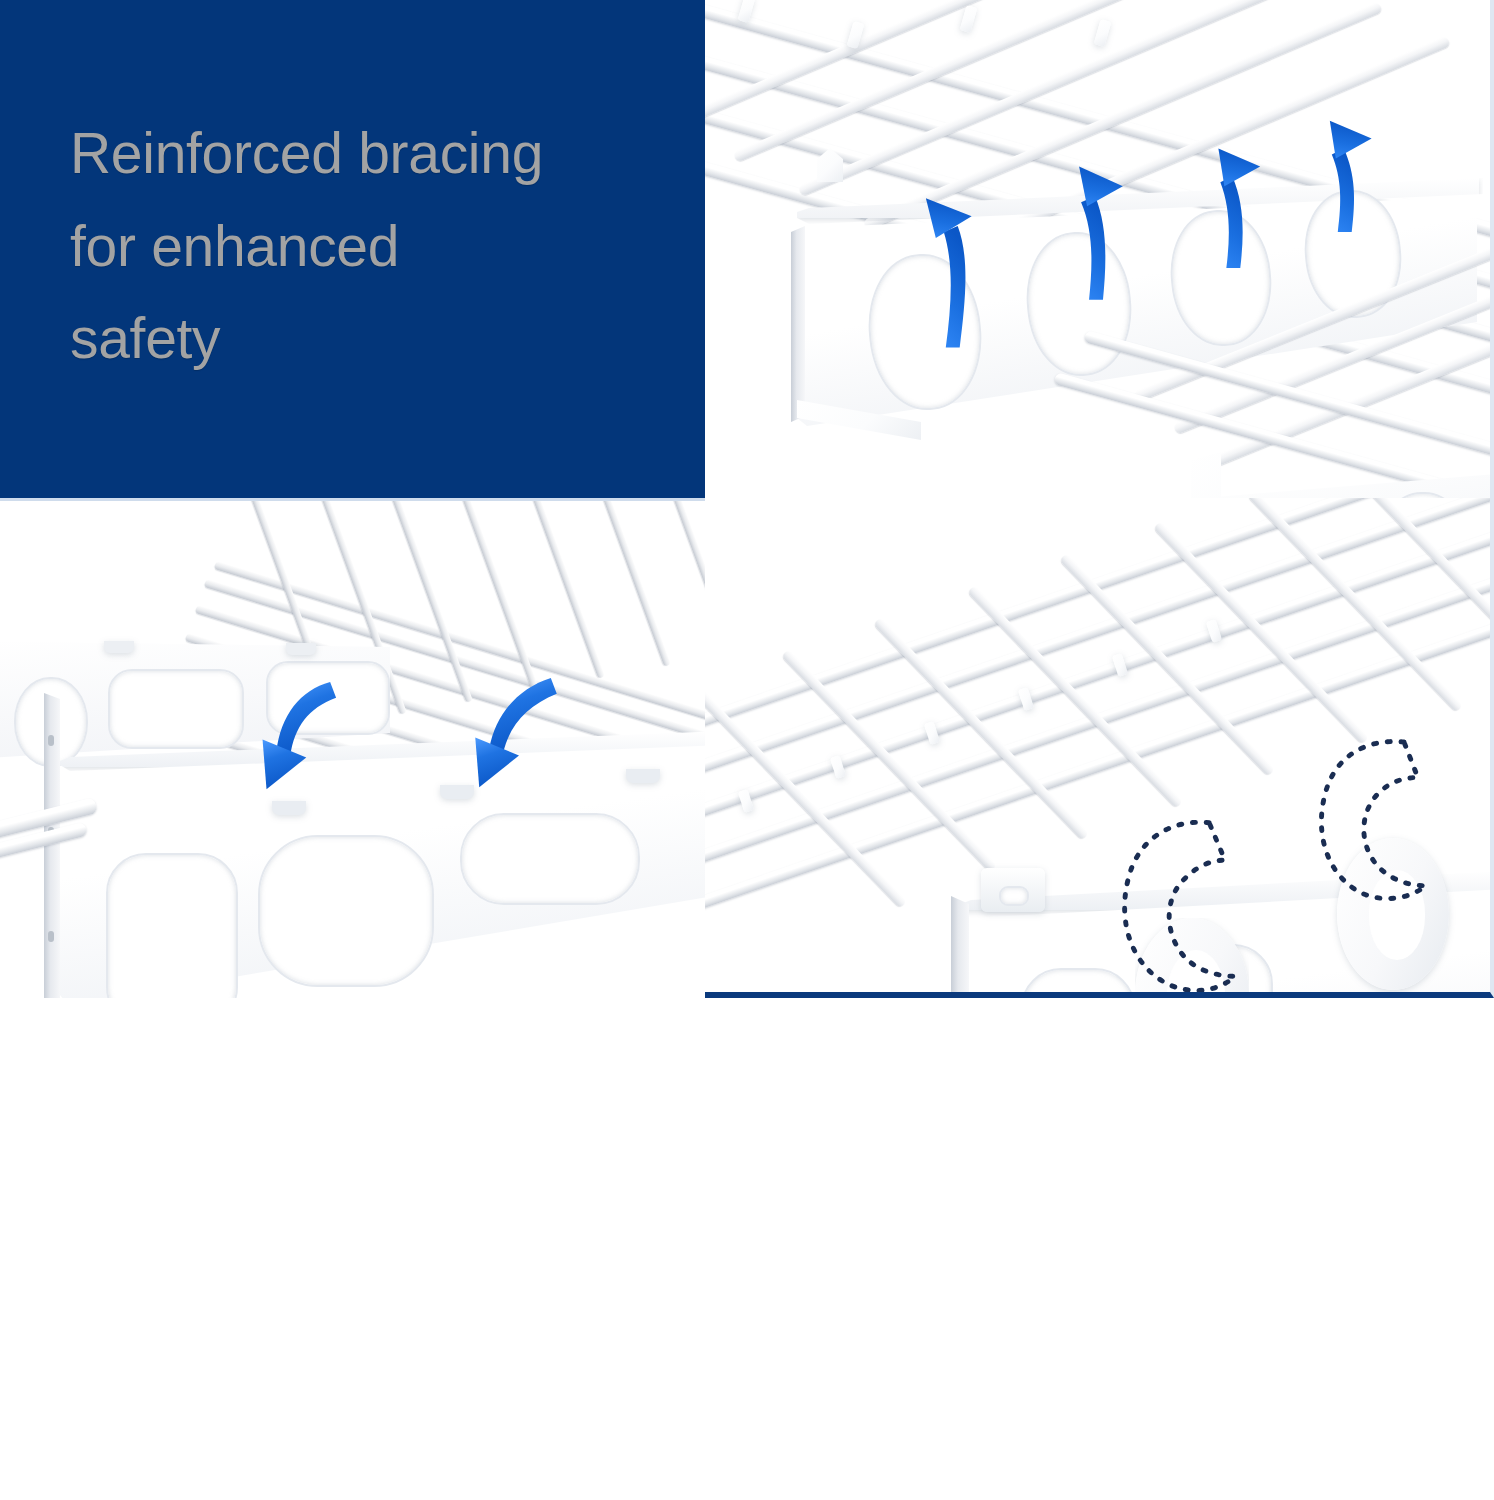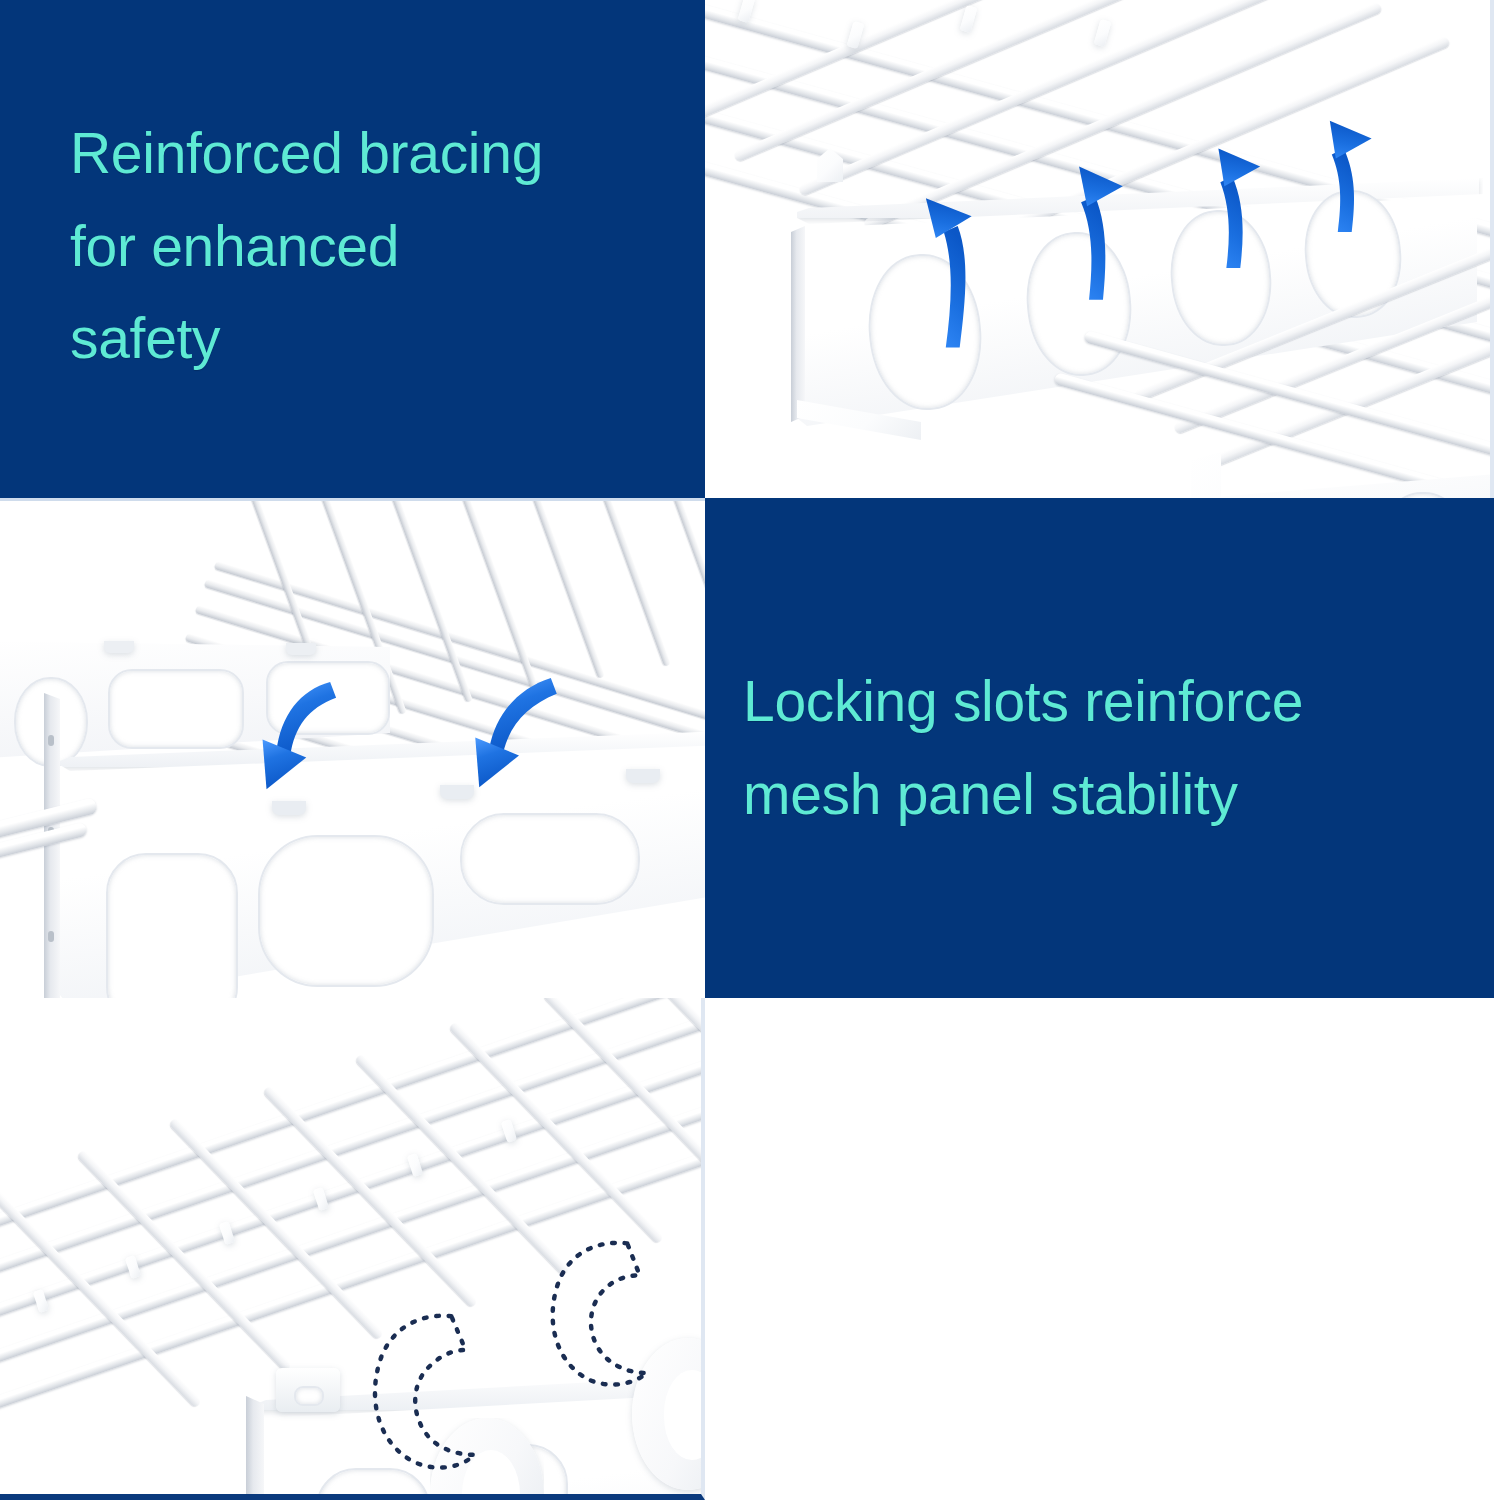--- a/index.html
+++ b/index.html
@@ -18,21 +18,21 @@
   }
   .cell{position:relative;overflow:hidden;}
 
   
   .text-panel{
     background:#03367a;
     display:flex;
     align-items:center;
   }
   .headline{
-    color:#5eead4;
+    color:#a3a3a3;
     font-size:57px;
     line-height:1.63;
     font-weight:400;
     letter-spacing:-0.3px;
     white-space:pre-line;
     text-shadow:0 1px 1px rgba(0,0,0,.18);
   }
   .tp-a .headline{padding:0 0 0 70px; margin-top:-6px;}
   .tp-b .headline{padding:0 0 0 38px;}
   .tp-c .headline{padding:0 0 0 70px; margin-top:10px;}
@@ -244,24 +244,20 @@
           <path d="M262 240 L 266 290 L 306 258 Z"></path>
         </g>
         <g fill="url(#ag2)">
           <path d="M552 178 C 520 188 496 214 490 250 L 504 254 C 510 226 528 206 558 194 Z"></path>
           <path d="M476 238 L 480 288 L 520 256 Z"></path>
         </g>
       </svg>
     </div>
   </div>
 
-  <div class="cell text-panel tp-b">
-    <div class="headline">Locking slots reinforce
-mesh panel stability</div>
-  </div>
 
 
   <div class="cell photo no-left edge-bottom edge-right">
     <div class="stage">
 
       <div class="wire" style="left:-60px; top:236px; width:880px; height:12px; transform:rotate(-19deg); transform-origin:left center;"></div>
       <div class="wire" style="left:-60px; top:282px; width:900px; height:12px; transform:rotate(-19deg); transform-origin:left center;"></div>
       <div class="wire" style="left:-60px; top:326px; width:910px; height:12px; transform:rotate(-19deg); transform-origin:left center;"></div>
       <div class="wire" style="left:-60px; top:372px; width:920px; height:12px; transform:rotate(-19deg); transform-origin:left center;"></div>
       <div class="wire" style="left:-60px; top:418px; width:930px; height:12px; transform:rotate(-19deg); transform-origin:left center;"></div>

